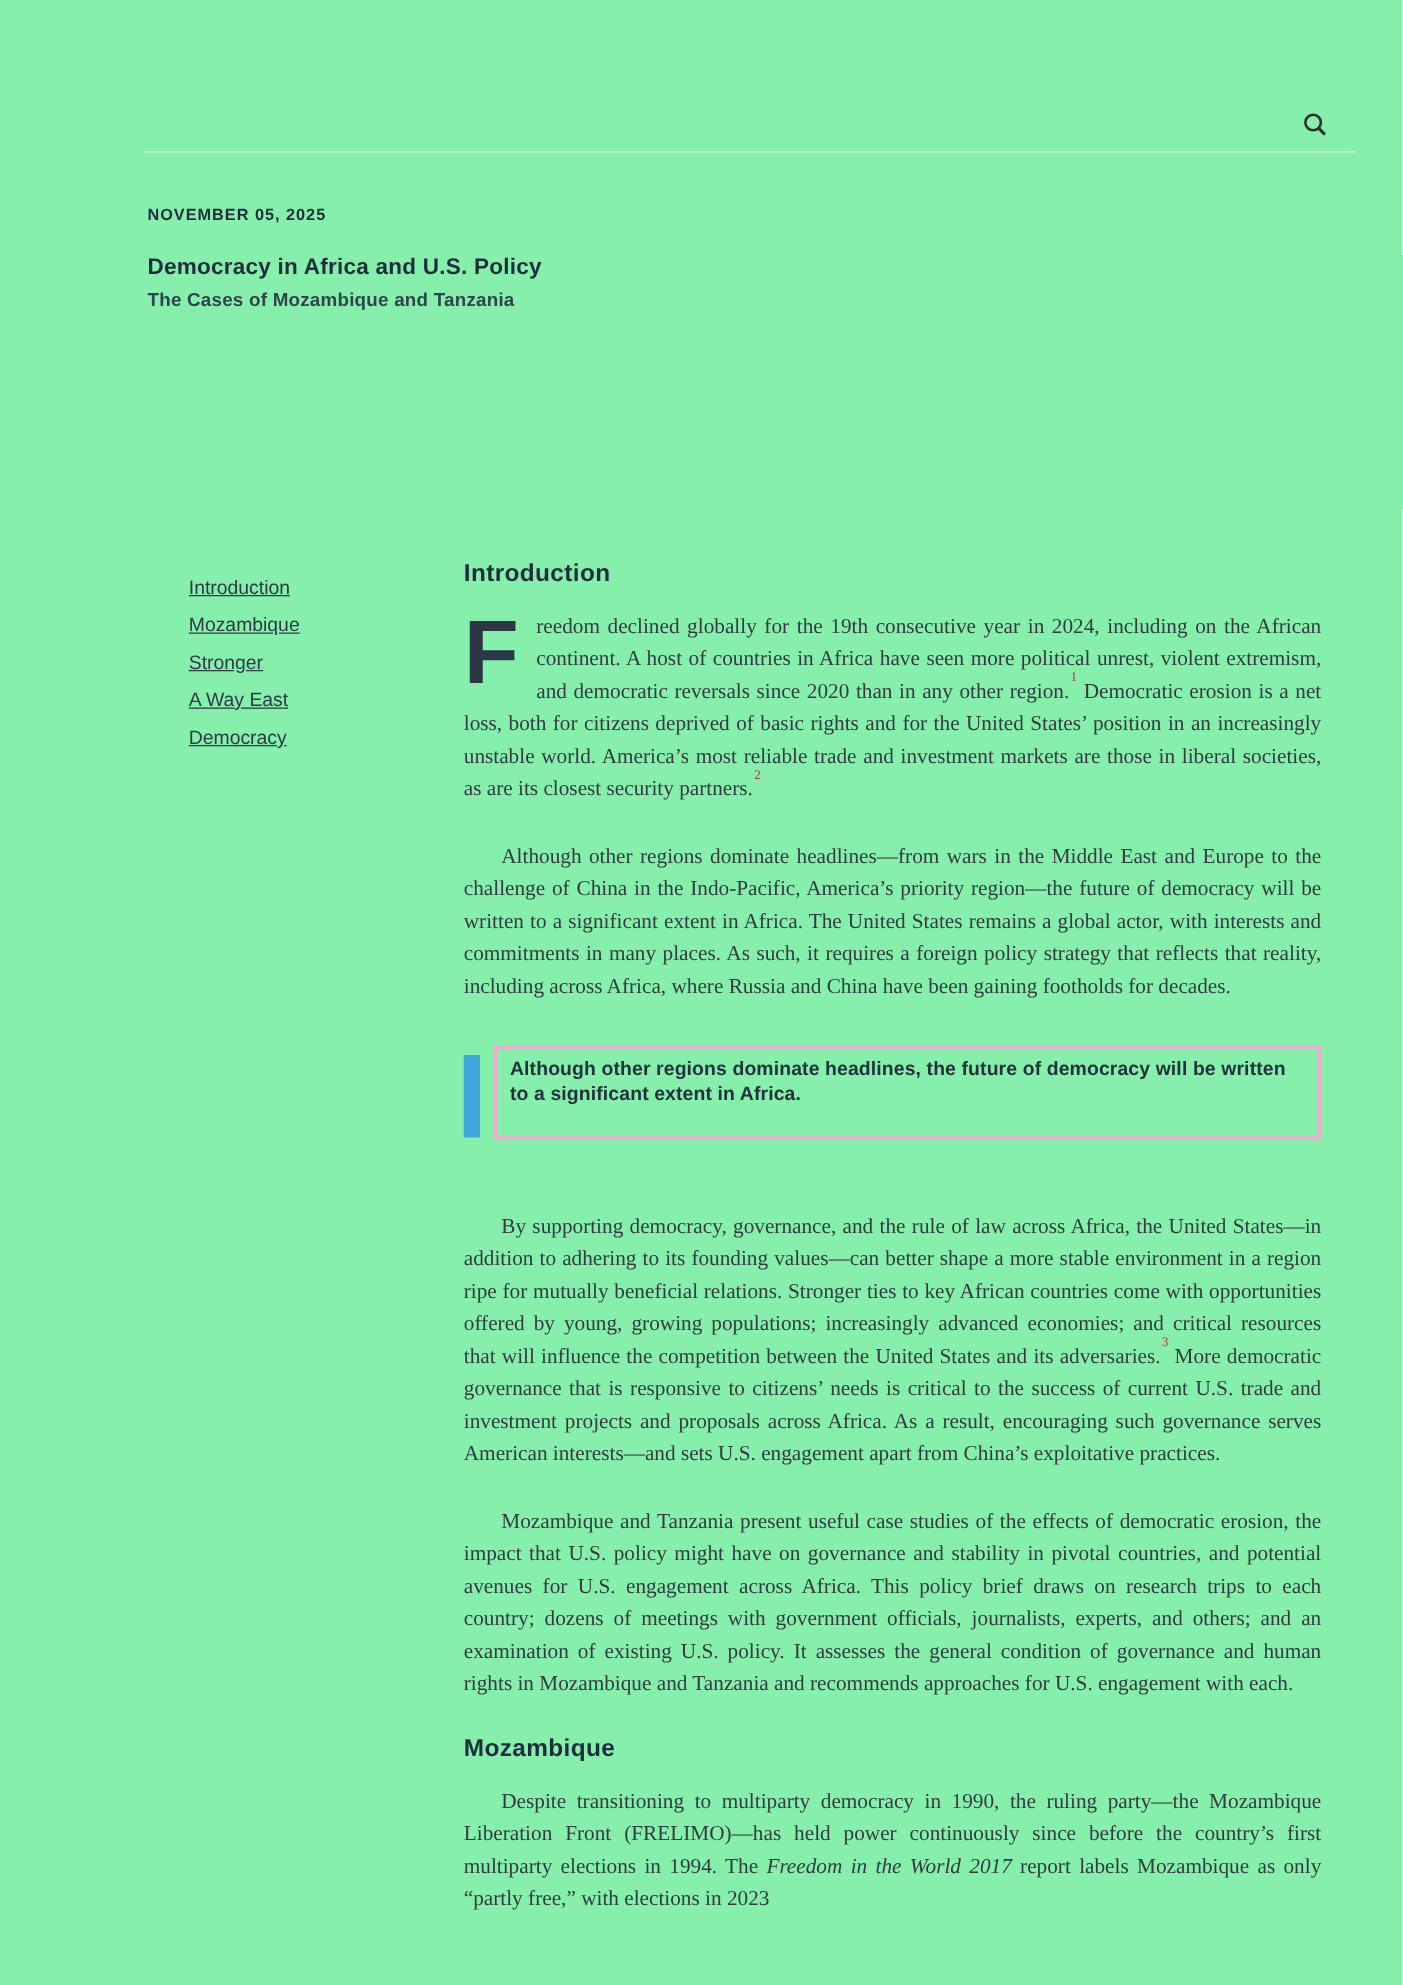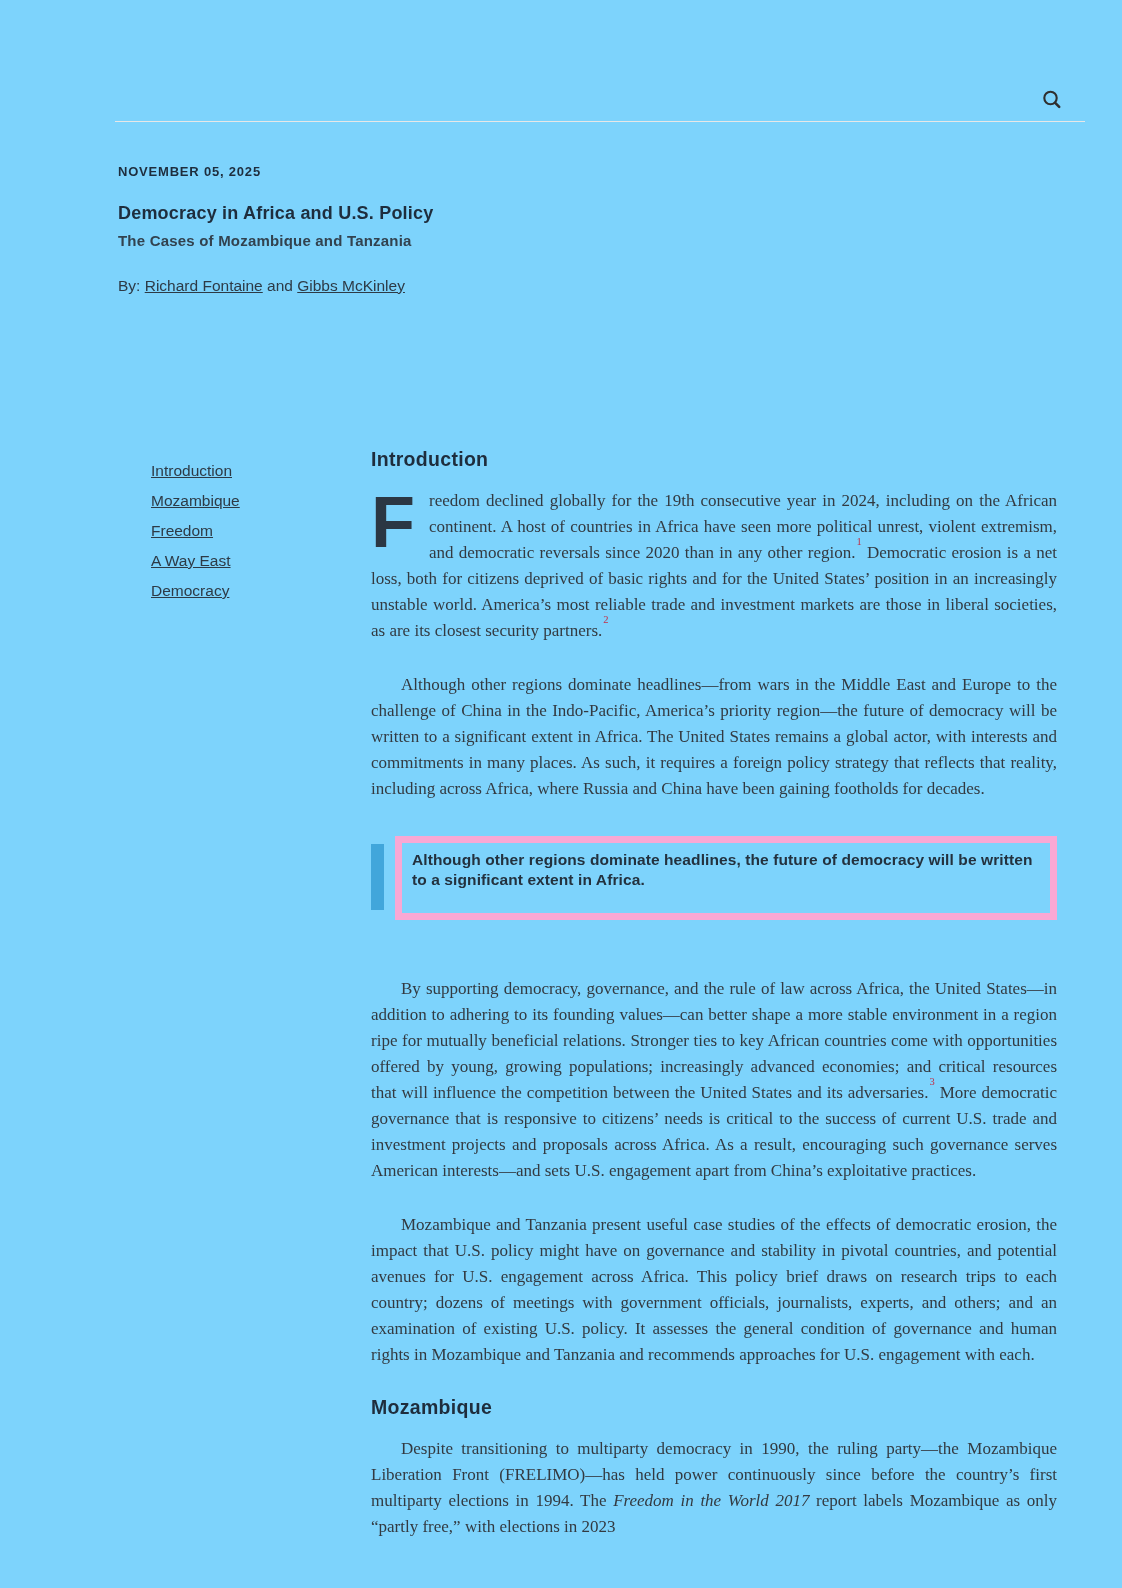--- a/index.html
+++ b/index.html
@@ -1,19 +1,19 @@
 <!DOCTYPE html>
 <html><head>
 <meta charset="utf-8">
 <style>
   * { margin:0; padding:0; box-sizing:border-box; }
   html,body { background:#ffffff; }
   .page {
     position:relative; width:1122px; height:1588px; margin:0 auto;
-    background:#7dd3fc; overflow:hidden;
+    background:#86efac; overflow:hidden;
     font-family:"Liberation Sans", sans-serif; color:#2d3a46;
   }
   
   .search-btn {
     position:absolute; top:86px; right:56px; width:28px; height:28px;
     background:none; border:none; cursor:pointer; padding:2px;
   }
   .search-btn svg { display:block; }
   .header-divider {
     position:absolute; top:121px; left:115px; right:37px; height:1px;
@@ -66,21 +66,21 @@
     font-size:10.5px; color:#c23048; line-height:0;
     position:relative; top:-6px; margin-left:1px;
   }
   .para em { font-style:italic; }
   
   .pullquote { display:flex; margin:34px 0 56px 0; }
   .pq-bar {
     flex:none; width:13px; background:#41a6db; margin-top:8px; height:66px;
   }
   .pq-box {
-    flex:1; margin-left:11px; border:7px solid #f9a8d4;
+    flex:1; margin-left:11px; border:3px solid #f9a8d4;
     padding:7px 10px 22px 10px;
     font-size:15.5px; font-weight:bold; line-height:1.32; color:#23313e;
     letter-spacing:0.1px;
   }
 </style>
 </head>
 <body>
 
 <div class="page">
 
@@ -89,25 +89,24 @@
       <circle cx="10.5" cy="10" r="6.2" stroke="#2f2f2f" stroke-width="2.1"></circle>
       <line x1="15.2" y1="14.9" x2="19.2" y2="18.9" stroke="#2f2f2f" stroke-width="2.6" stroke-linecap="round"></line>
     </svg>
   </button>
   <div class="header-divider"></div>
 
   <div class="article-head">
     <div class="article-date">NOVEMBER 05, 2025</div>
     <h1 class="article-title">Democracy in Africa and U.S. Policy</h1>
     <h2 class="article-subtitle">The Cases of Mozambique and Tanzania</h2>
-    <div class="byline"><span>By: </span><a>Richard Fontaine</a><span> and </span><a>Gibbs McKinley</a></div>
   </div>
 
   <div class="body-wrap">
-    <nav class="toc" id="toc"><a href="#">Introduction</a><br><a href="#">Mozambique</a><br><a href="#">Freedom</a><br><a href="#">A Way East</a><br><a href="#">Democracy</a><br></nav>
+    <nav class="toc" id="toc"><a href="#">Introduction</a><br><a href="#">Mozambique</a><br><a href="#">Stronger</a><br><a href="#">A Way East</a><br><a href="#">Democracy</a><br></nav>
     <main class="content" id="content">
         <section class="section">
           <h3 class="section-heading">Introduction</h3>
           <p class="para"><span class="dropcap">F</span><span>reedom declined globally for the 19th consecutive year in 2024, including on the African continent. A host of countries in Africa have seen more political unrest, violent extremism, and democratic reversals since 2020 than in any other region.</span><sup class="fn">1</sup><span> Democratic erosion is a net loss, both for citizens deprived of basic rights and for the United States’ position in an increasingly unstable world. America’s most reliable trade and investment markets are those in liberal societies, as are its closest security partners.</span><sup class="fn">2</sup></p>
           <p class="para indent"><span>Although other regions dominate headlines—from wars in the Middle East and Europe to the challenge of China in the Indo-Pacific, America’s priority region—the future of democracy will be written to a significant extent in Africa. The United States remains a global actor, with interests and commitments in many places. As such, it requires a foreign policy strategy that reflects that reality, including across Africa, where Russia and China have been gaining footholds for decades.</span></p>
           <figure class="pullquote">
             <span class="pq-bar"></span>
             <div class="pq-box">Although other regions dominate headlines, the future of democracy will be written to a significant extent in Africa.</div>
           </figure>
           <p class="para indent"><span>By supporting democracy, governance, and the rule of law across Africa, the United States—in addition to adhering to its founding values—can better shape a more stable environment in a region ripe for mutually beneficial relations. Stronger ties to key African countries come with opportunities offered by young, growing populations; increasingly advanced economies; and critical resources that will influence the competition between the United States and its adversaries.</span><sup class="fn">3</sup><span> More democratic governance that is responsive to citizens’ needs is critical to the success of current U.S. trade and investment projects and proposals across Africa. As a result, encouraging such governance serves American interests—and sets U.S. engagement apart from China’s exploitative practices.</span></p>

